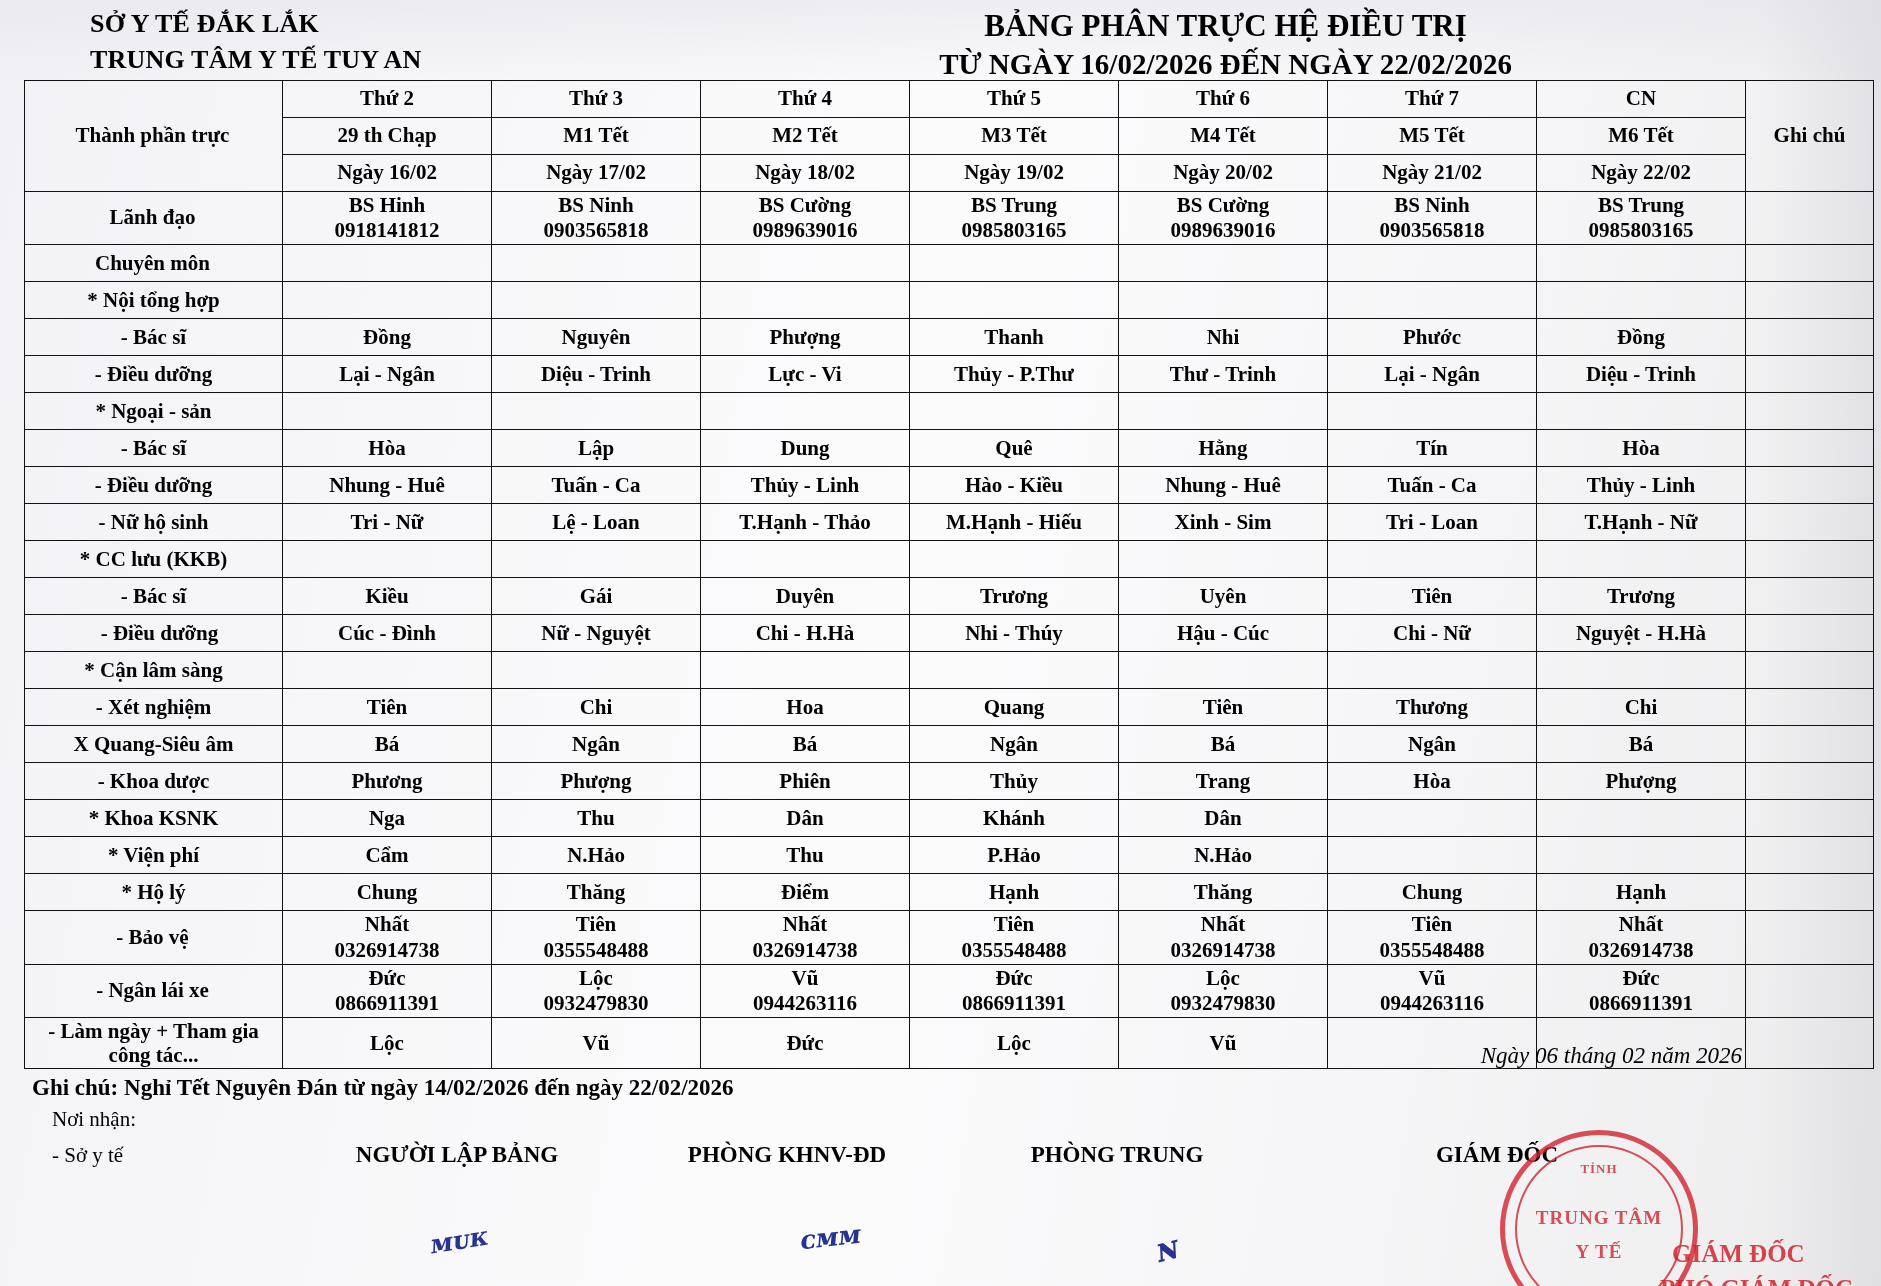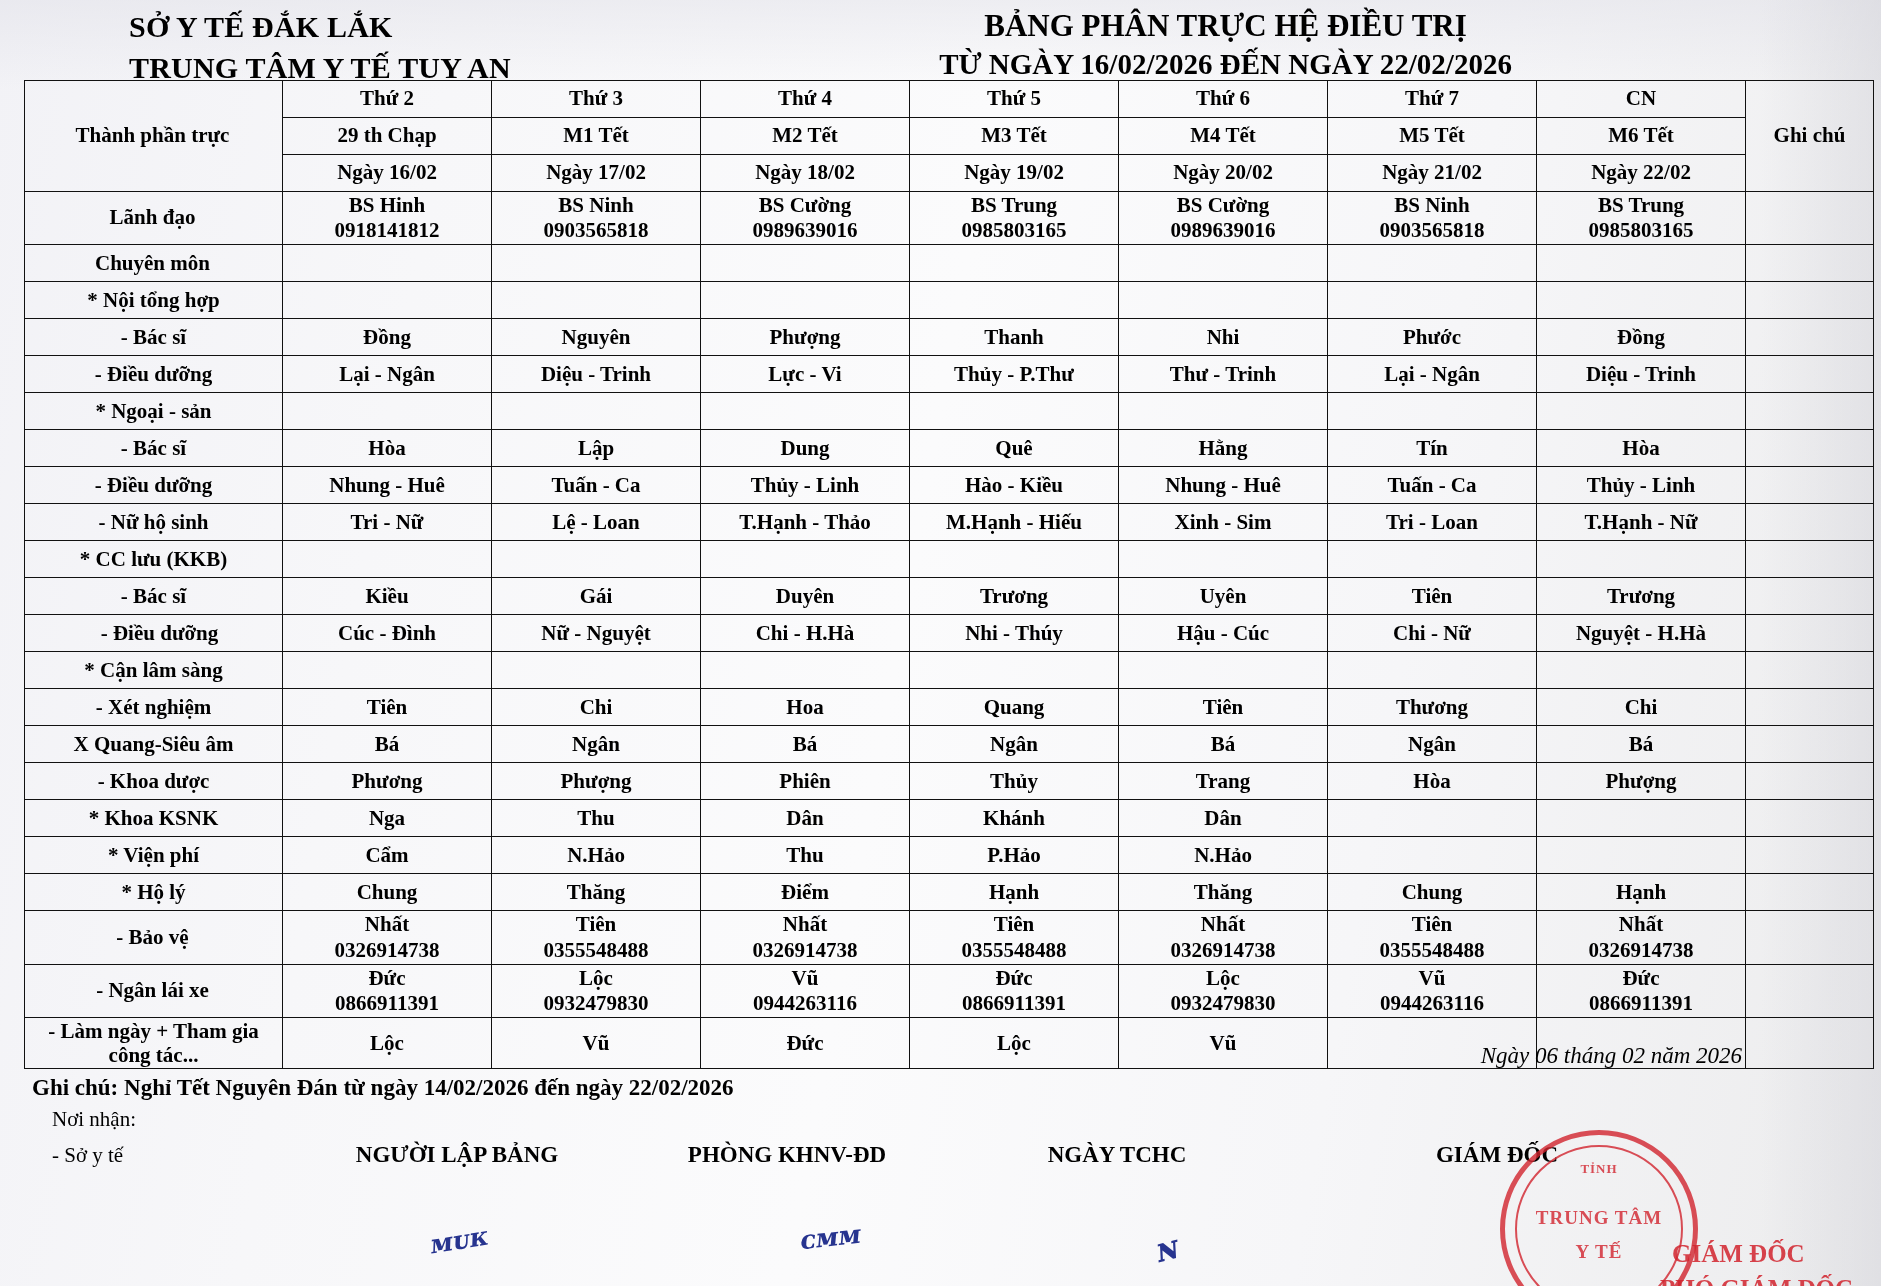--- a/index.html
+++ b/index.html
@@ -48,25 +48,24 @@
     height: 78px;
     box-sizing: border-box;
   }
   .header-left {
     width: 640px;
     padding-left: 60px;
     box-sizing: border-box;
   }
   .org-line {
     font-weight: bold;
-    font-size: 30px;
+    font-size: 26px;
     letter-spacing: 0.2px;
     line-height: 1.38;
     white-space: nowrap;
-    margin-left: 39px;
   }
   .header-right {
     flex: 1;
     text-align: center;
     padding-right: 70px;
   }
   .title-line {
     font-weight: bold;
     font-size: 31px;
     line-height: 1.28;
@@ -587,21 +586,21 @@
 
     <div class="date-line">Ngày 06 tháng 02 năm 2026</div>
 
     <div class="footer-row">
       <div class="f-col f-recv">
         <div class="recv-title">Nơi nhận:</div>
         <div class="recv-item">- Sở y tế</div>
       </div>
       <div class="f-col f-sign w-lap">NGƯỜI LẬP BẢNG</div>
       <div class="f-col f-sign w-khnv">PHÒNG KHNV-ĐD</div>
-      <div class="f-col f-sign w-tchc">NGÀY TCHC</div>
+      <div class="f-col f-sign w-tchc">PHÒNG TRUNG</div>
       <div class="f-col f-sign w-gd">GIÁM ĐỐC</div>
     </div>
   </div>
 
   <div class="scribble" style="left:430px; top:1225px;">ᴍᴜᴋ</div>
   <div class="scribble" style="left:800px; top:1222px; transform:rotate(-6deg);">ᴄᴍᴍ</div>
   <div class="scribble" style="left:1155px; top:1228px; transform:rotate(-14deg); font-size:34px;">ɴ</div>
 
   <div id="stamp">
     <div class="ring"></div>

